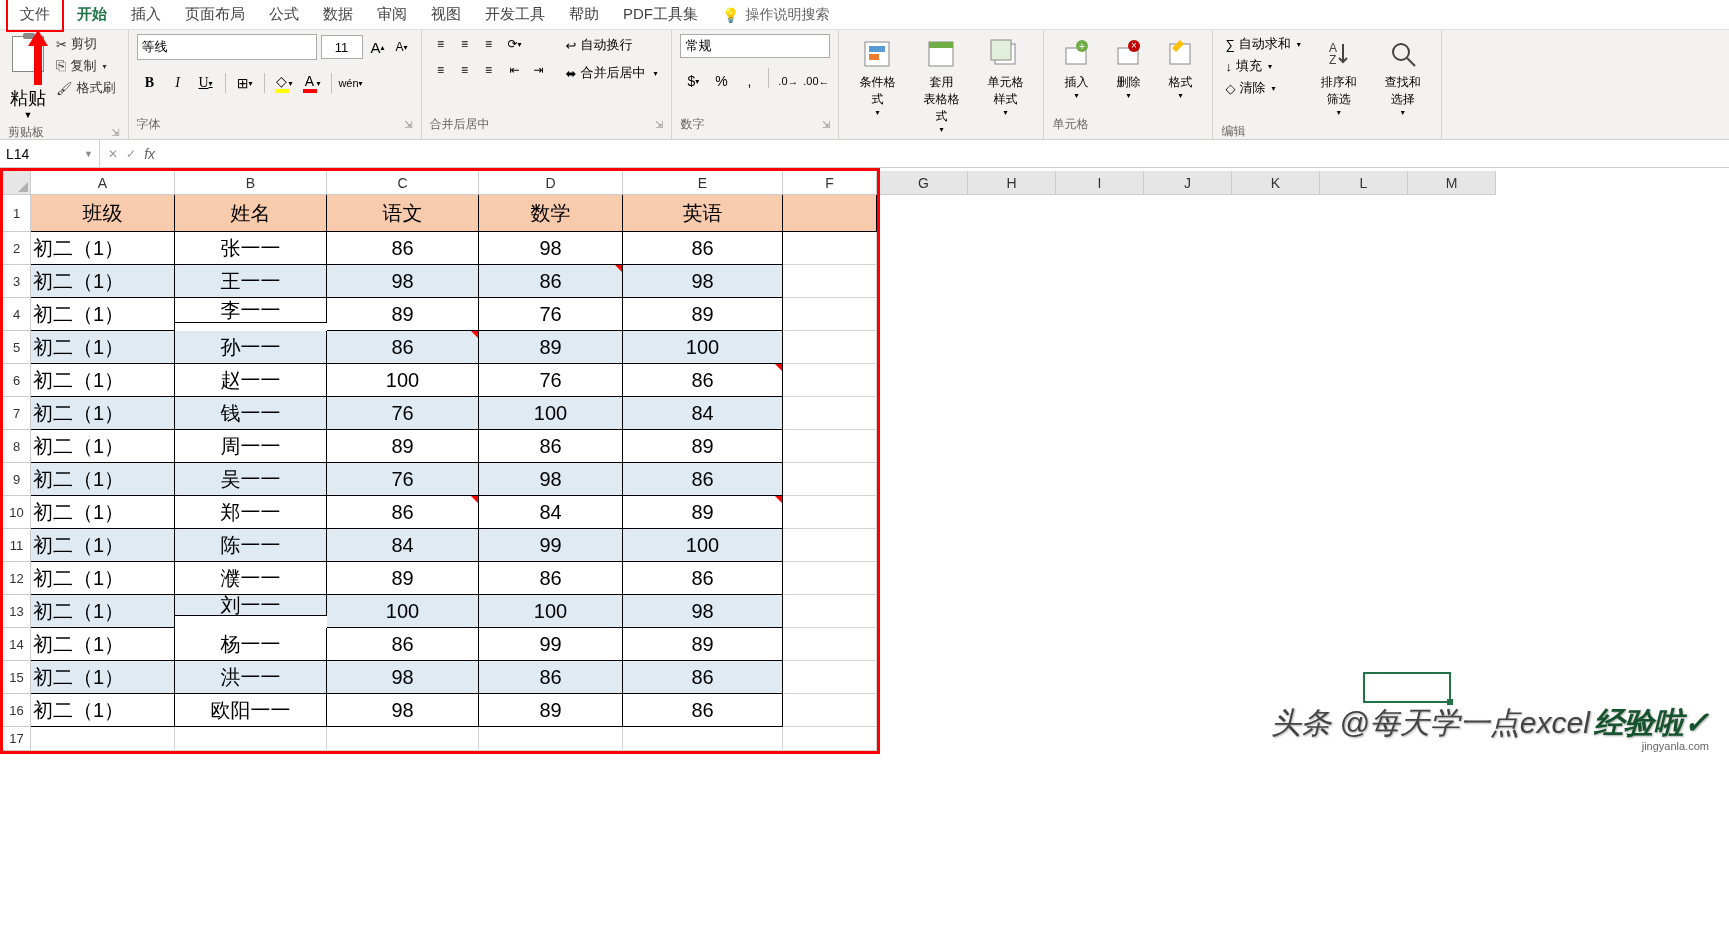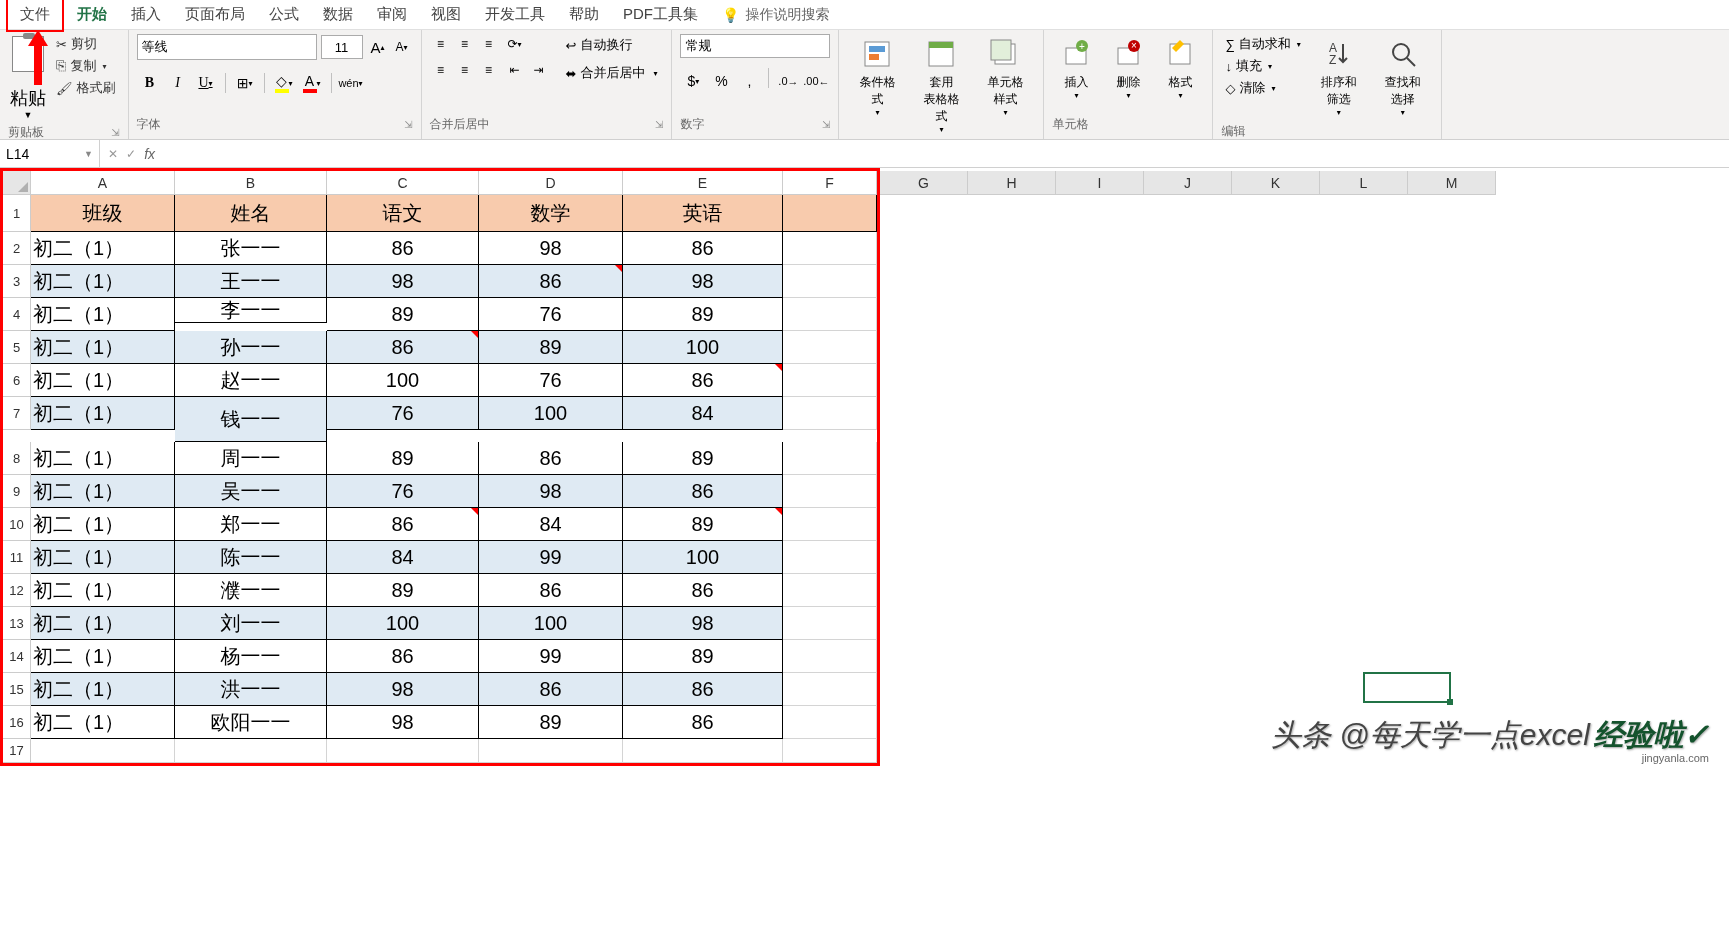--- a/index.html
+++ b/index.html
@@ -454,21 +454,21 @@
               <div class="grid-cell bordered dcol-2" style="width:152px;height:33px;position:relative">100</div>
               <div class="grid-cell bordered dcol-3" style="width:144px;height:33px;position:relative">76</div>
               <div class="grid-cell bordered dcol-4" style="width:160px;height:33px;position:relative">86<span class="red-triangle"></span></div>
               <div class="grid-cell" style="width:94px;height:33px"></div>
             </div>
           </div>
           <div style="display:flex">
             <div class="row-h" style="height:33px">7</div>
             <div class="grid-row data-row banded">
               <div class="grid-cell bordered dcol-0" style="width:144px;height:33px;position:relative">初二（1）</div>
-              <div class="grid-cell bordered dcol-1" style="width:152px;height:45px;position:relative">钱一一</div>
+              <div class="grid-cell bordered dcol-1" style="width:152px;height:33px;position:relative">钱一一</div>
               <div class="grid-cell bordered dcol-2" style="width:152px;height:33px;position:relative">76</div>
               <div class="grid-cell bordered dcol-3" style="width:144px;height:33px;position:relative">100</div>
               <div class="grid-cell bordered dcol-4" style="width:160px;height:33px;position:relative">84</div>
               <div class="grid-cell" style="width:94px;height:33px"></div>
             </div>
           </div>
           <div style="display:flex">
             <div class="row-h" style="height:33px">8</div>
             <div class="grid-row data-row">
               <div class="grid-cell bordered dcol-0" style="width:144px;height:33px;position:relative">初二（1）</div>
@@ -520,21 +520,21 @@
               <div class="grid-cell bordered dcol-2" style="width:152px;height:33px;position:relative">89</div>
               <div class="grid-cell bordered dcol-3" style="width:144px;height:33px;position:relative">86</div>
               <div class="grid-cell bordered dcol-4" style="width:160px;height:33px;position:relative">86</div>
               <div class="grid-cell" style="width:94px;height:33px"></div>
             </div>
           </div>
           <div style="display:flex">
             <div class="row-h" style="height:33px">13</div>
             <div class="grid-row data-row banded">
               <div class="grid-cell bordered dcol-0" style="width:144px;height:33px;position:relative">初二（1）</div>
-              <div class="grid-cell bordered dcol-1" style="width:152px;height:33px;position:relative">刘一一</div>
+              <div class="grid-cell bordered dcol-1" style="width:152px;height:21px;position:relative">刘一一</div>
               <div class="grid-cell bordered dcol-2" style="width:152px;height:33px;position:relative">100</div>
               <div class="grid-cell bordered dcol-3" style="width:144px;height:33px;position:relative">100</div>
               <div class="grid-cell bordered dcol-4" style="width:160px;height:33px;position:relative">98</div>
               <div class="grid-cell" style="width:94px;height:33px"></div>
             </div>
           </div>
           <div style="display:flex">
             <div class="row-h" style="height:33px">14</div>
             <div class="grid-row data-row">
               <div class="grid-cell bordered dcol-0" style="width:144px;height:33px;position:relative">初二（1）</div>

